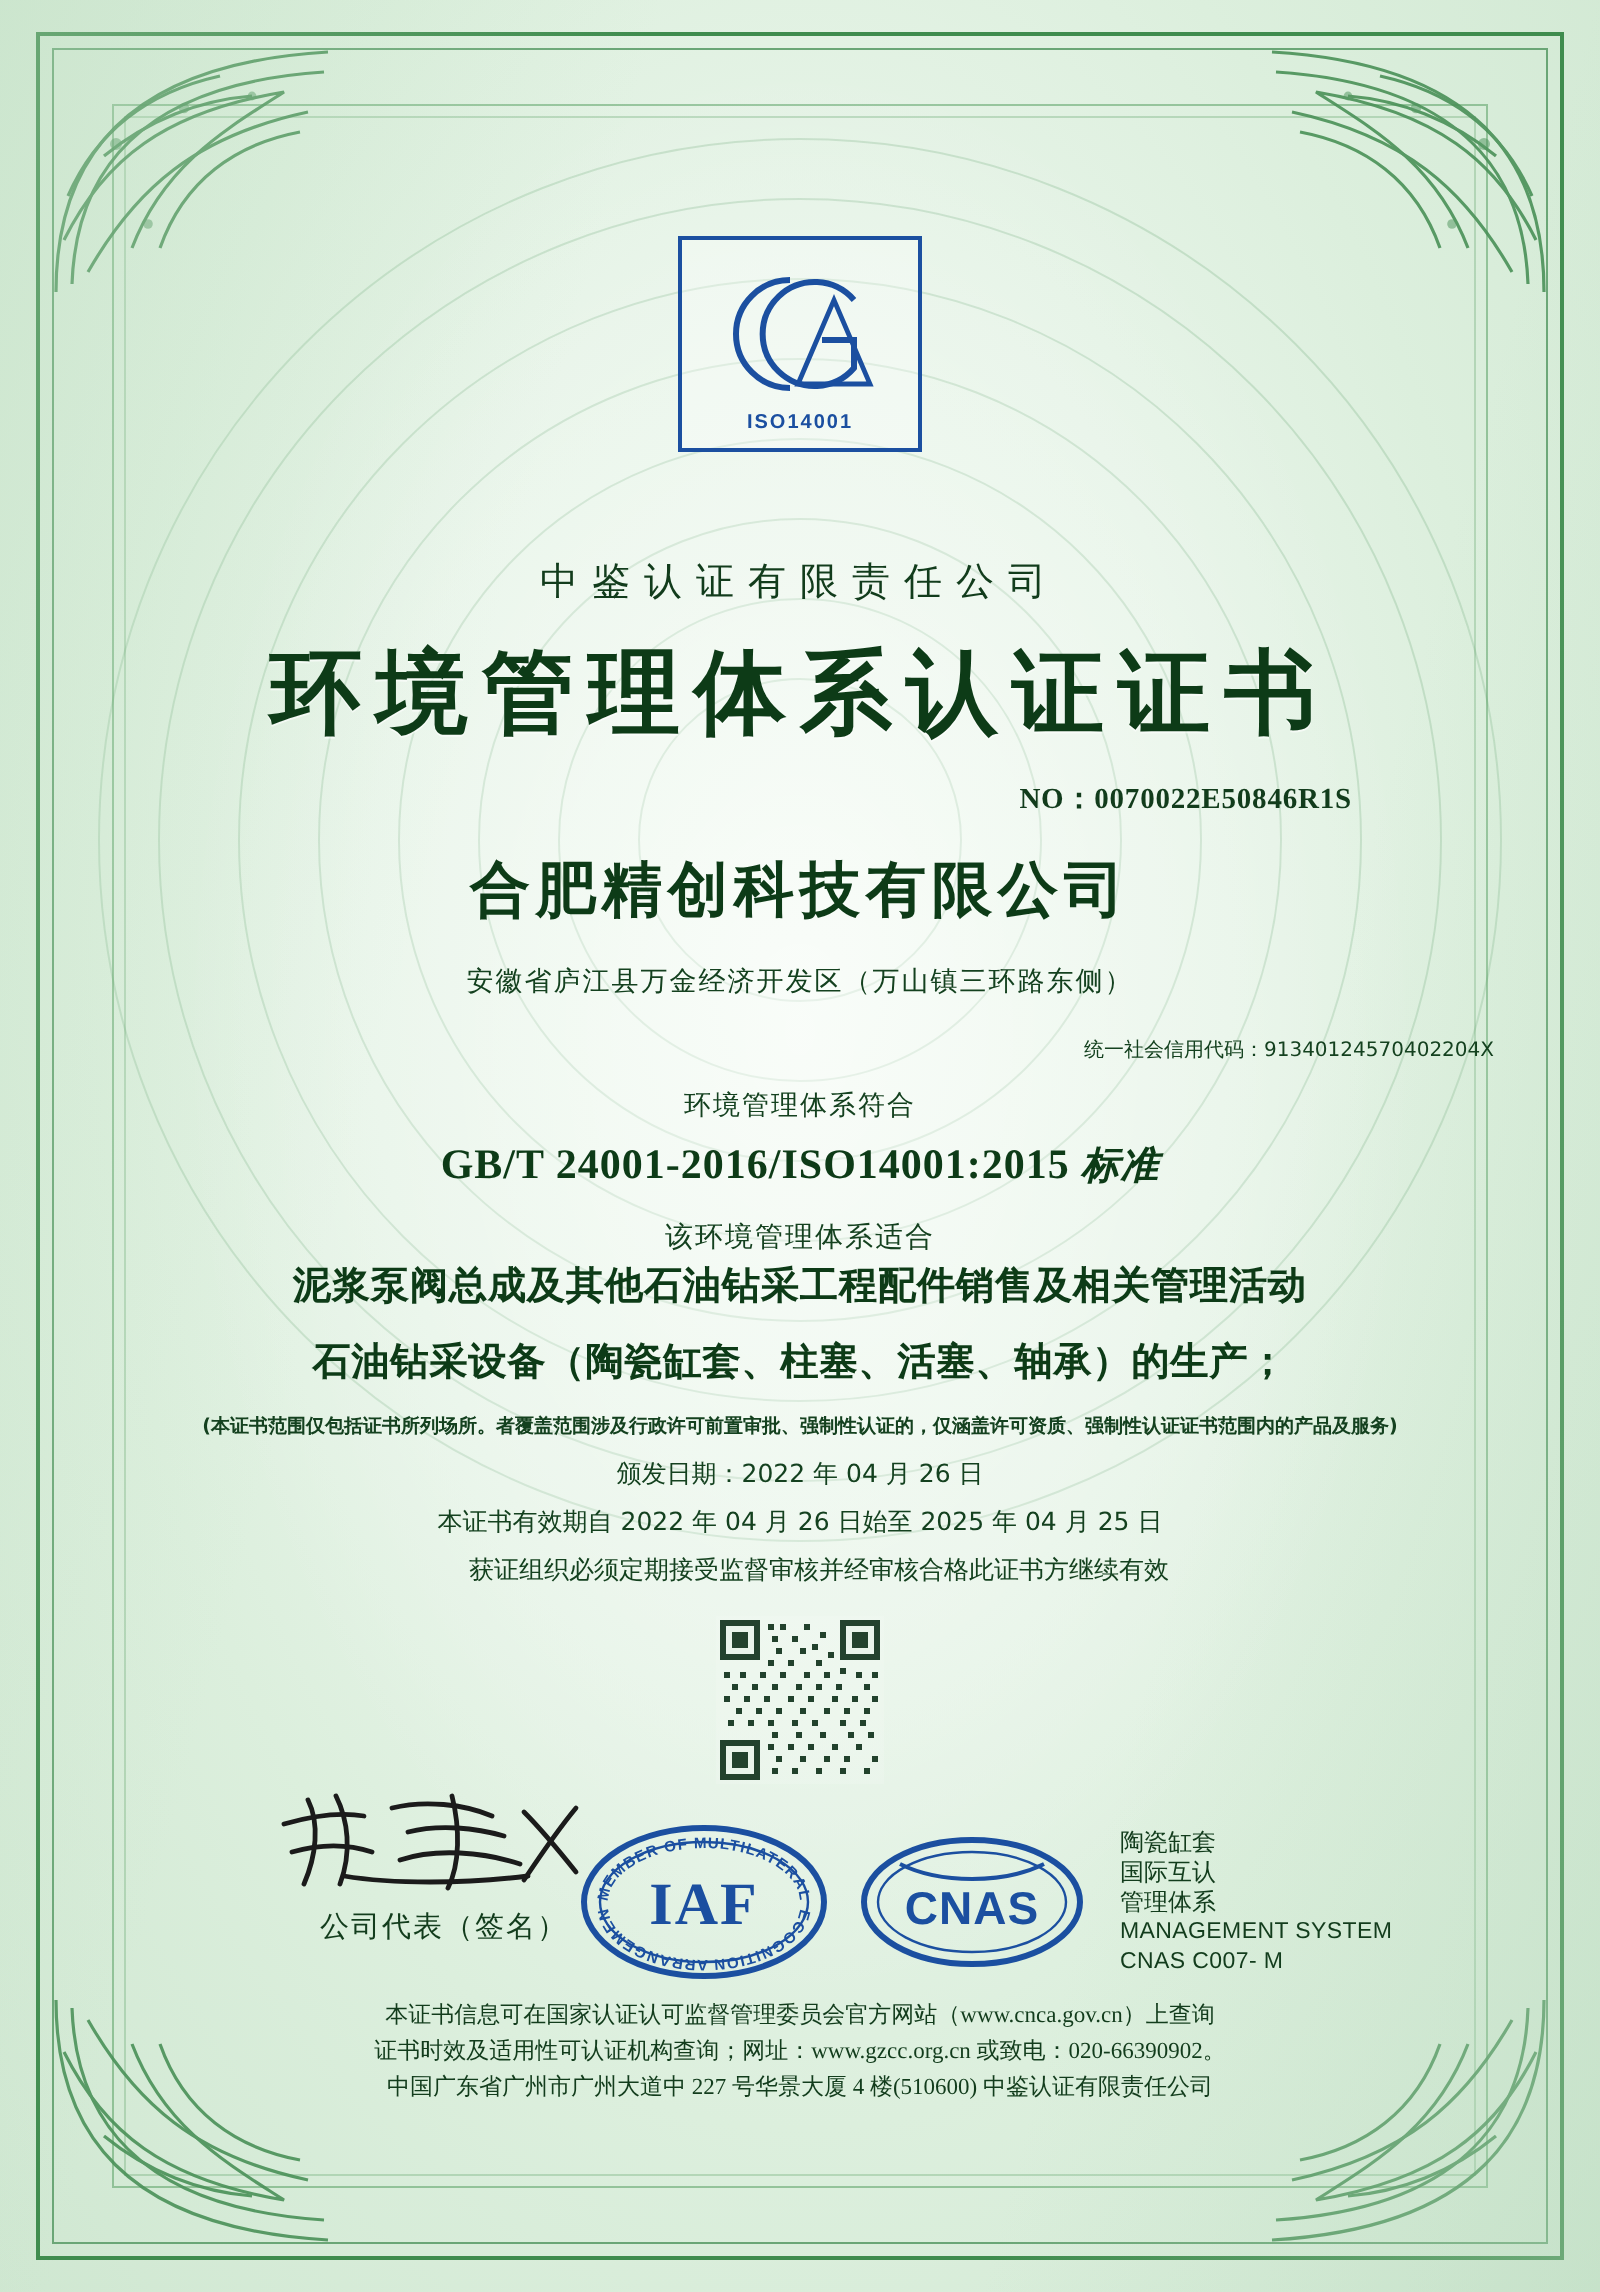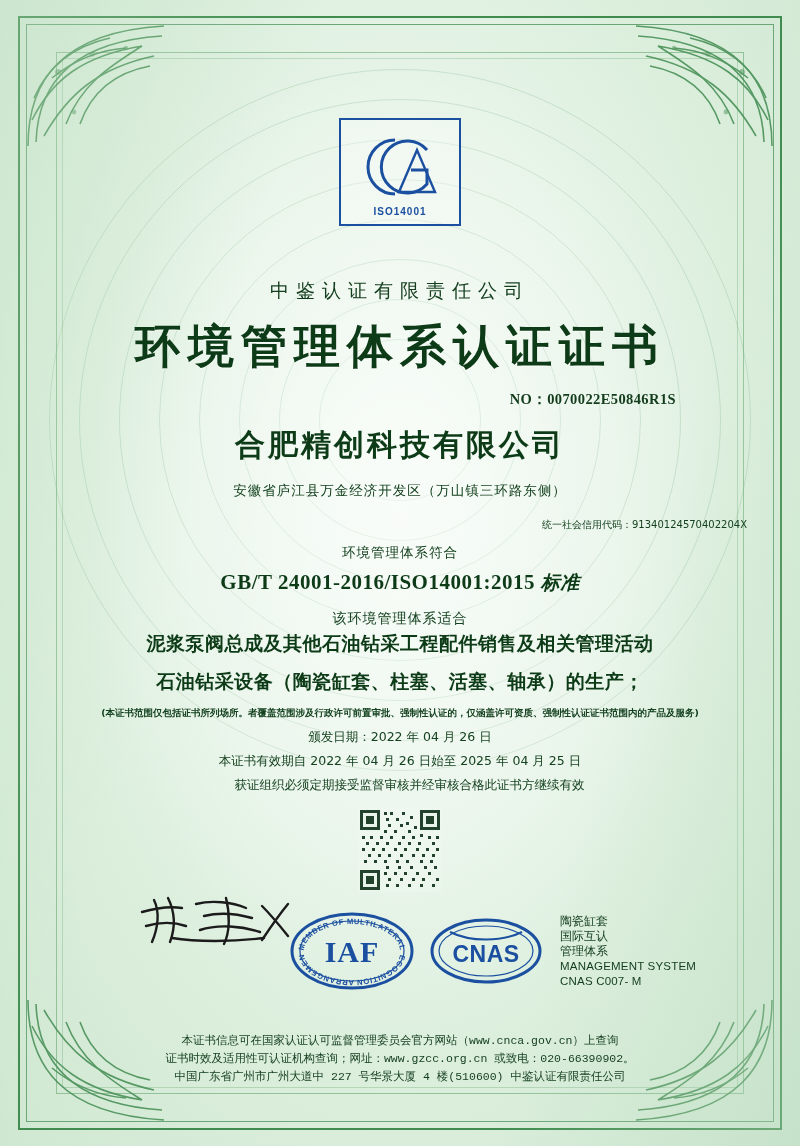--- a/index.html
+++ b/index.html
@@ -288,26 +288,26 @@
     font-size: 11.5px;
     color: #123c1c;
     font-family: "Liberation Sans", sans-serif;
     display: block;
     letter-spacing: 0.2px;
   }
 
   .footer {
     position: absolute;
     left: 0; right: 0;
-    top: 1032px;
+    top: 1000px;
     text-align: center;
     font-size: 11.5px;
     line-height: 1.55;
     color: #123c1c;
-    font-family: Liberation Mono, monospace;
+    font-family: Liberation Serif, serif;
   }
   .footer div { white-space: nowrap; }
 </style>
 </head>
 <body>
 
 <div class="cert-page">
 
   <div class="bg-rings">
     <div style="width:700px;height:700px;"></div>
@@ -542,20 +542,21 @@
             <path d="M84 14 C 100 10, 120 12, 134 18"></path>
             <path d="M92 26 C 108 22, 126 24, 140 28"></path>
             <path d="M88 40 C 106 34, 130 36, 148 42"></path>
             <path d="M114 8 C 118 24, 118 42, 112 54"></path>
             <path d="M150 16 C 160 26, 168 36, 176 46"></path>
             <path d="M176 14 C 166 26, 158 38, 150 50"></path>
             <path d="M60 48 C 84 52, 120 52, 152 48"></path>
           </g>
         </svg>
       </div>
+      <div class="sig-label">公司代表（签名）</div>
     </div>
 
     <div class="marks">
       <div class="iaf-mark">
         <svg width="124" height="78" viewBox="0 0 124 78">
           <ellipse cx="62" cy="39" rx="60" ry="37" fill="none" stroke="#1b4fa0" stroke-width="3"></ellipse>
           <ellipse cx="62" cy="39" rx="52" ry="30" fill="none" stroke="#1b4fa0" stroke-width="1.2"></ellipse>
           <path id="iafTop" d="M 14 39 A 48 27 0 0 1 110 39" fill="none"></path>
           <path id="iafBot" d="M 110 41 A 48 27 0 0 1 14 41" fill="none"></path>
           <text font-family="Liberation Sans, sans-serif" font-size="7.6" font-weight="bold" fill="#1b4fa0" letter-spacing="0.6">

